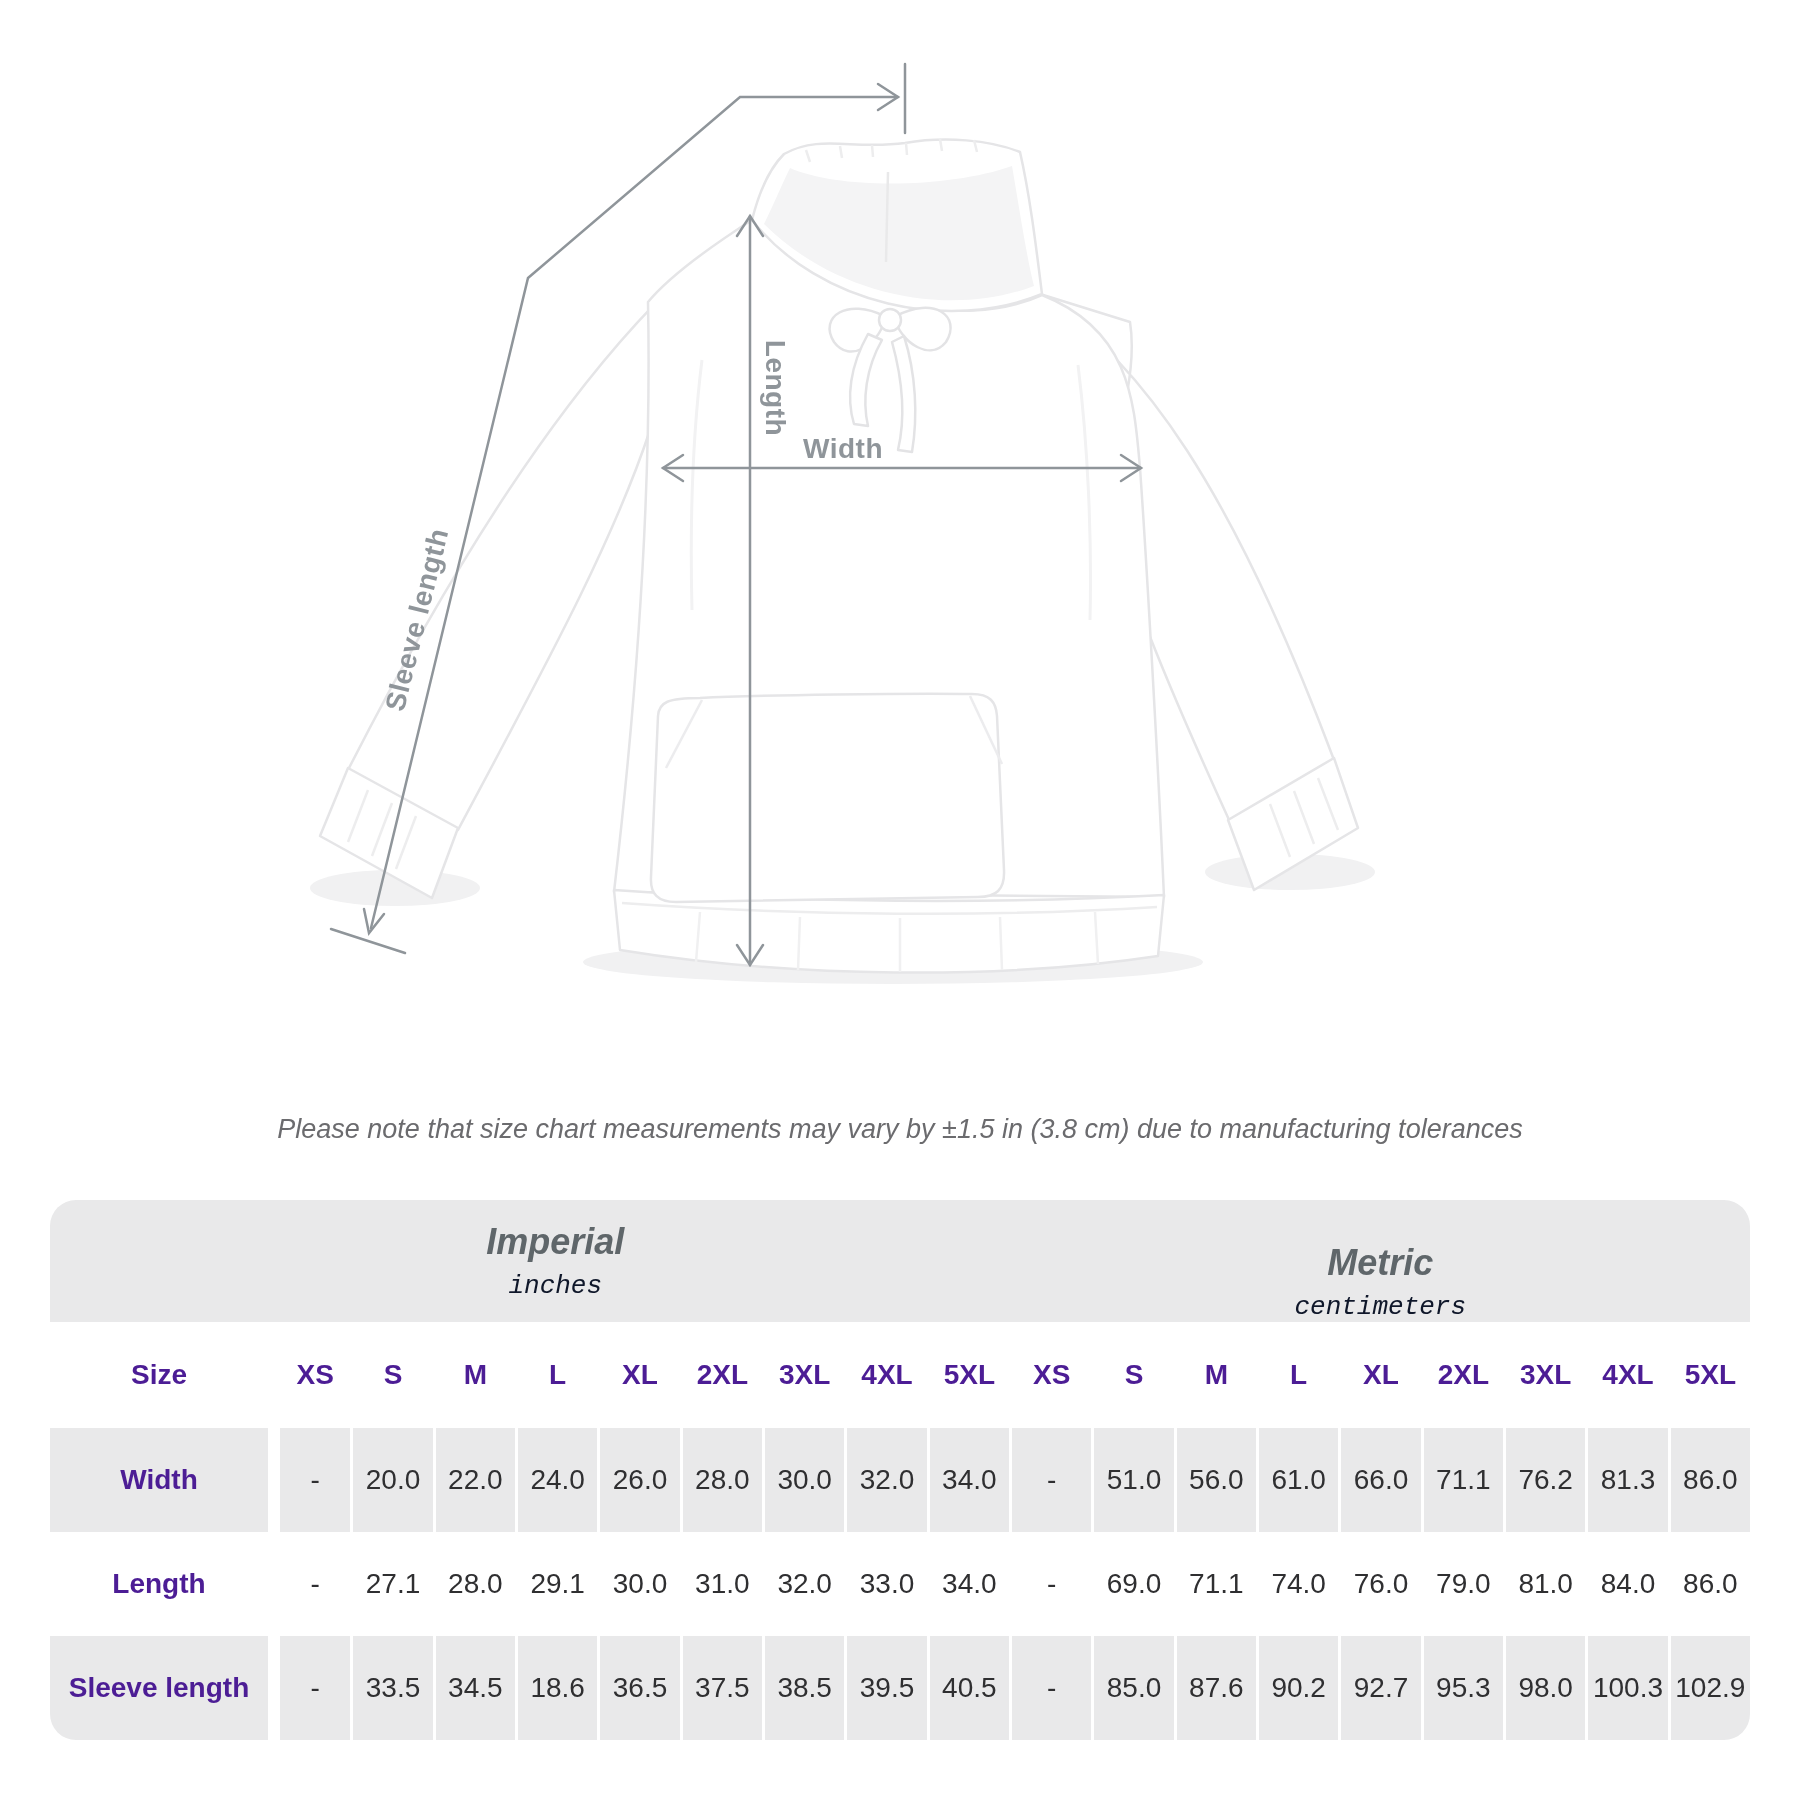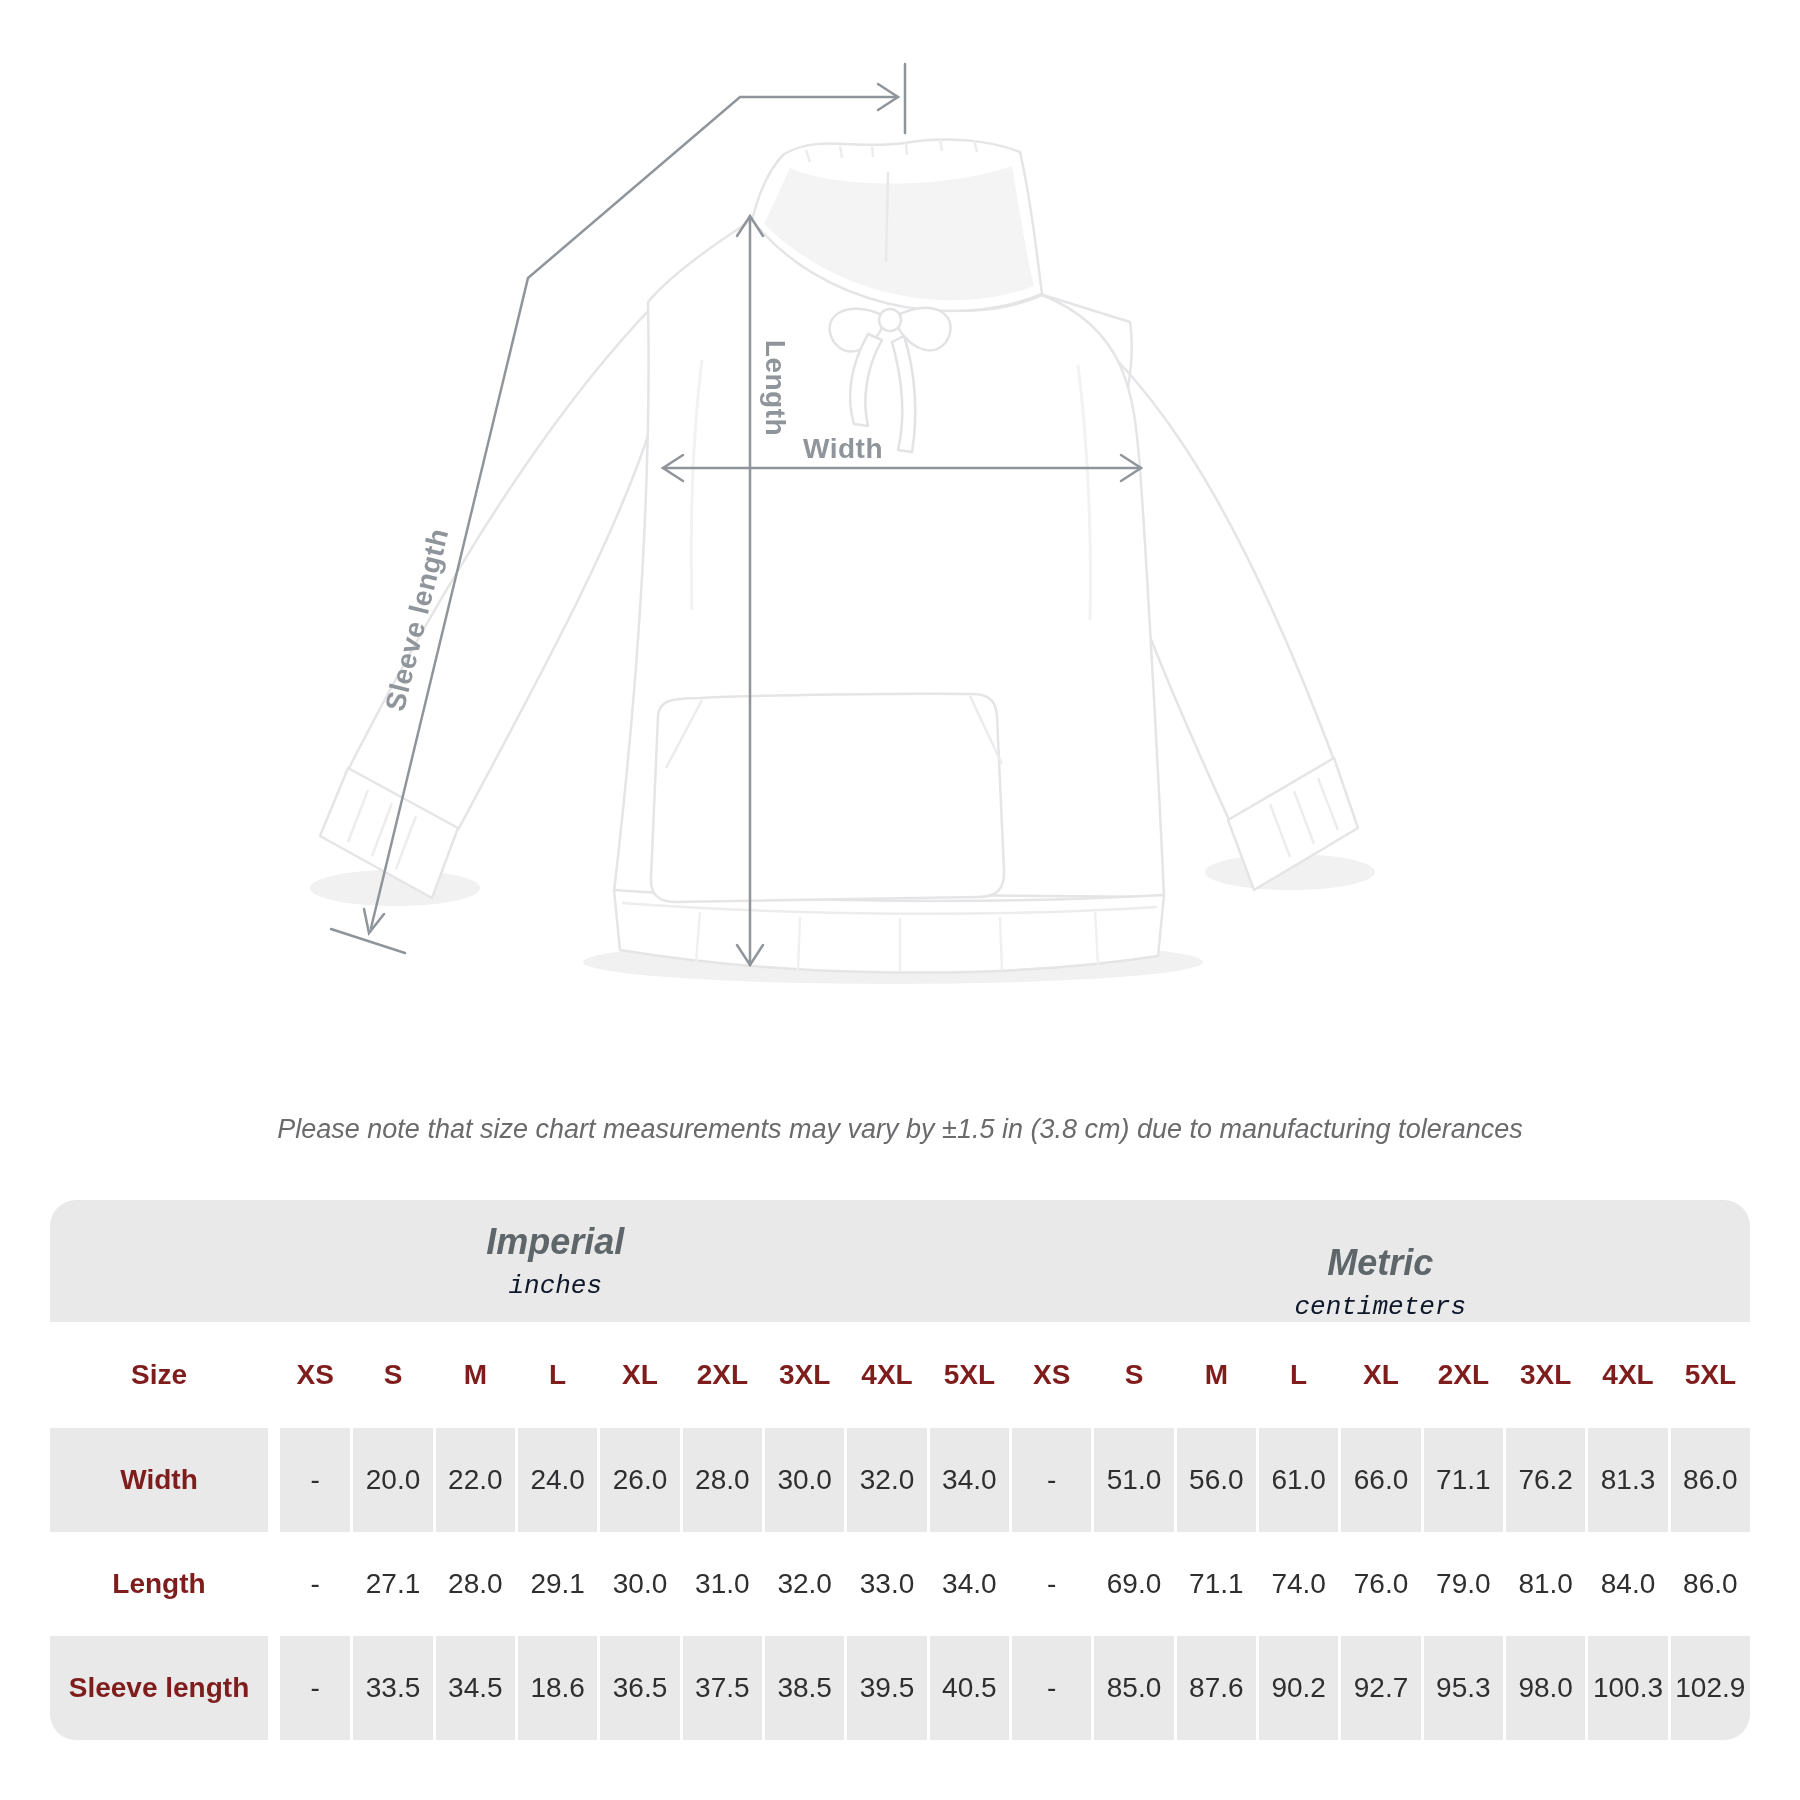--- a/index.html
+++ b/index.html
@@ -17,21 +17,21 @@
   .band-half.metric{flex:1 1 auto;justify-content:flex-end;}
   .band-title{font-size:36px;font-weight:700;font-style:italic;color:#5f666a;}
   .band-sub{font-size:26px;font-style:italic;color:#0f172a;font-family:Liberation Mono, monospace;}
   .row{display:grid;grid-template-columns:218px repeat(18,1fr);height:104px;}
   .row.size-row{height:106px;background:#ffffff;}
   .row.gray{background:#e9e9ea;}
   .row.white{background:#ffffff;}
   .row:last-child{border-radius:0 0 26px 26px;overflow:hidden;}
   .cell{display:flex;align-items:center;justify-content:center;height:100%;
         font-size:28px;color:#2f2f31;box-sizing:border-box;}
-  .cell.rowlabel{font-weight:700;color:#7f1d1d;}
+  .cell.rowlabel{font-weight:700;color:#4c1d95;}
   .row .cell:nth-child(2){border-left:12px solid #fff;}
   .row .cell:nth-child(n+3){border-left:3px solid #fff;}
   .ann-text{font-size:28px;font-weight:700;fill:#8f959a;letter-spacing:.5px;}
 </style>
 </head>
 <body>
 
 <div class="page">
 
   <svg class="diagram-svg" width="1800" height="1150" viewBox="0 0 1800 1150">

